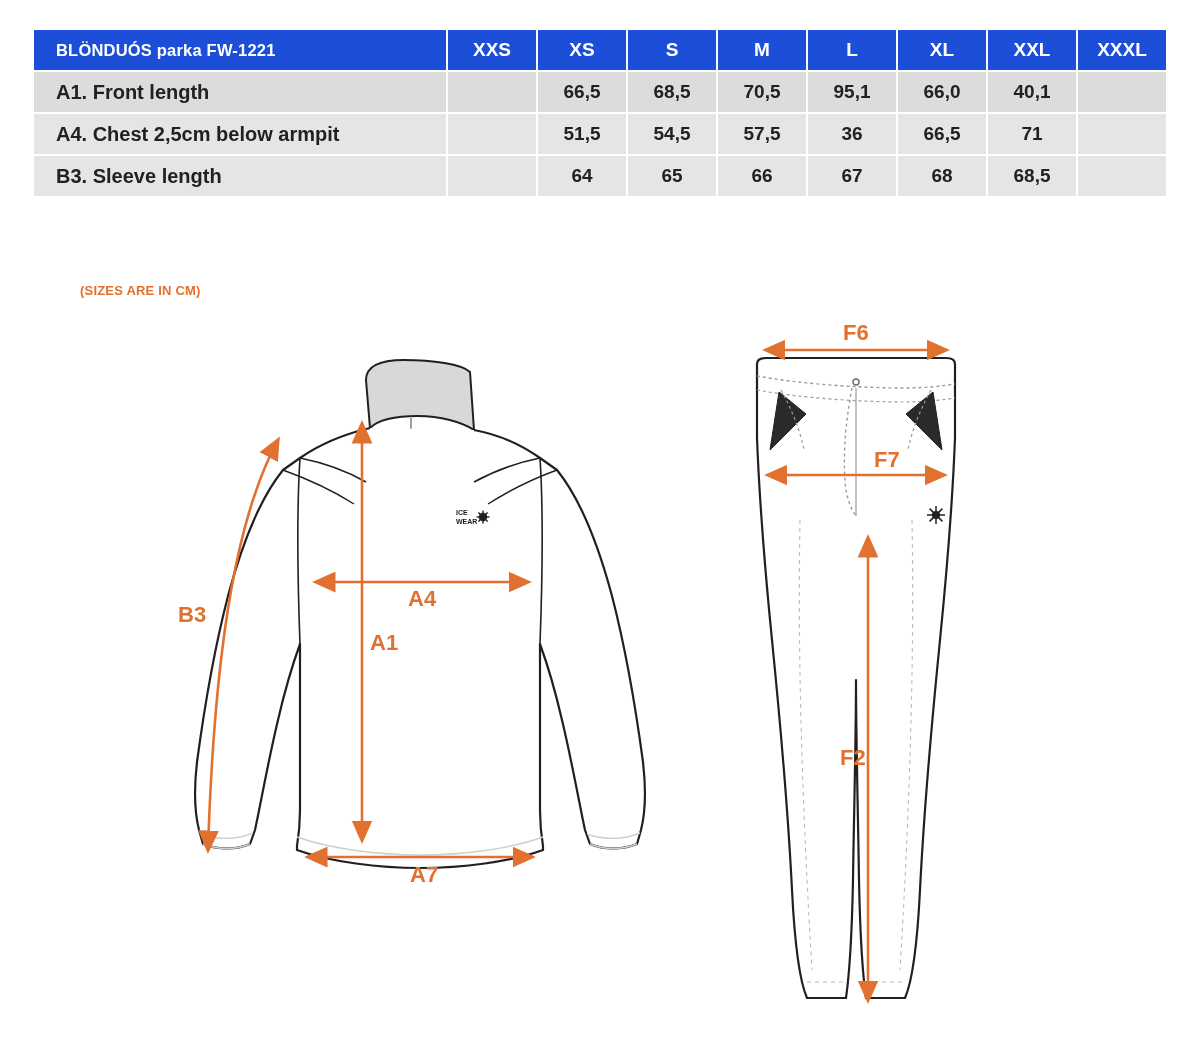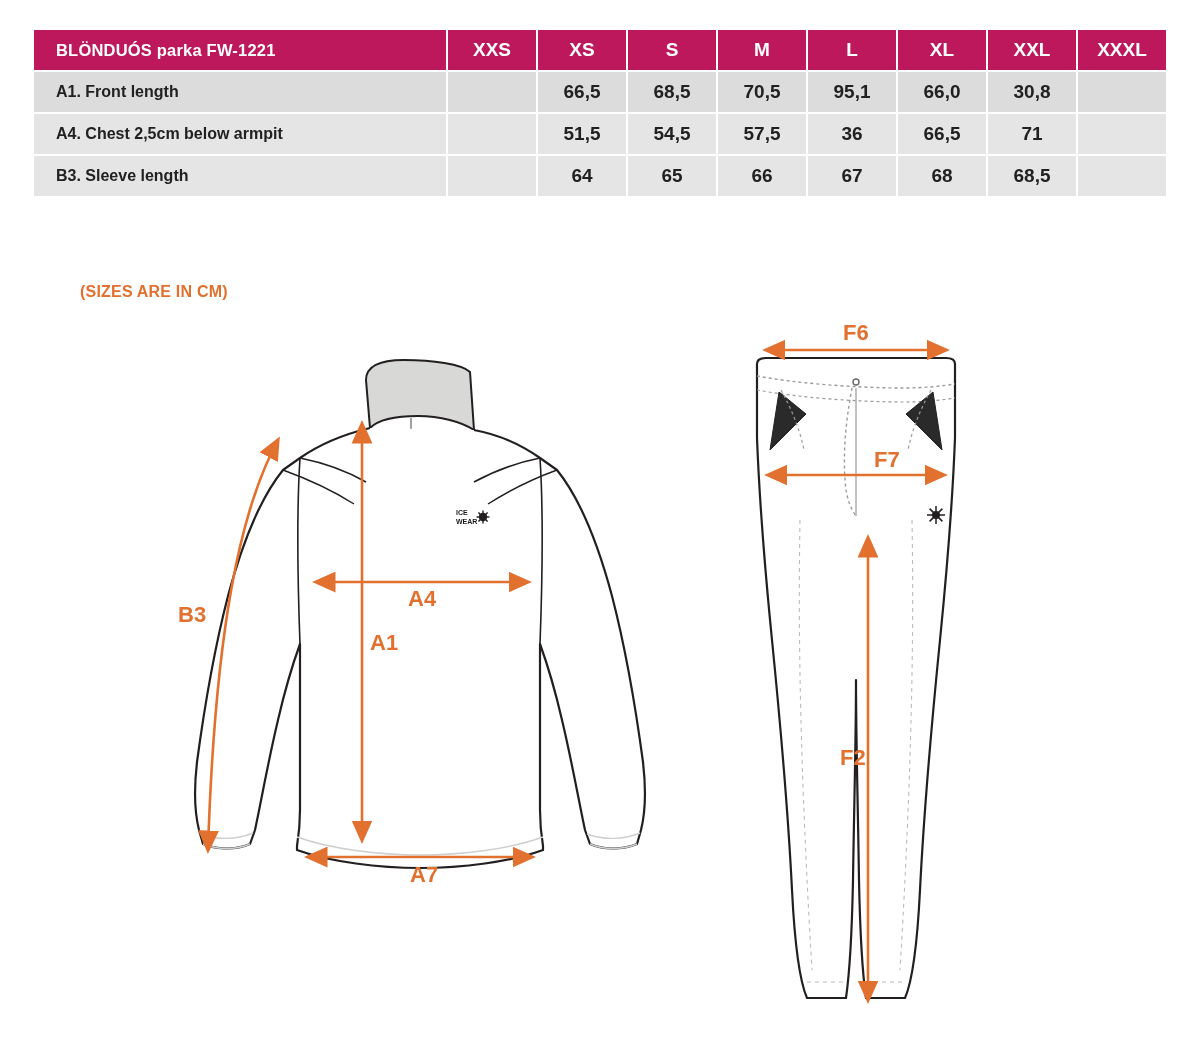--- a/index.html
+++ b/index.html
@@ -37,21 +37,21 @@
   table.size-table th,
   table.size-table td {
     height: 40px;
     font-size: 19px;
     text-align: center;
     vertical-align: middle;
     font-weight: bold;
     padding: 0;
   }
   thead th {
-    background: #be185d;
+    background: #1d4ed8;
     color: #ffffff;
     font-size: 16px;
   }
   thead th.name-col {
     text-align: left;
     padding-left: 22px;
     font-size: 16.5px;
     letter-spacing: 0.2px;
   }
   tbody td {
@@ -59,32 +59,32 @@
     color: #212121;
     font-weight: normal;
     font-size: 15.5px;
   }
   tbody tr.alt td {
     background: #e5e5e5;
   }
   tbody td.name-col {
     text-align: left;
     padding-left: 22px;
-    font-size: 16px;
+    font-size: 20px;
   }
   tbody td.empty {
     color: transparent;
   }
 
   .units-note {
     position: absolute;
     left: 80px;
     top: 283px;
     color: #e2702f;
-    font-size: 16px;
+    font-size: 13px;
     font-weight: bold;
     letter-spacing: 0.2px;
   }
 
   
   .diagrams {
     position: absolute;
     left: 0;
     top: 310px;
     width: 1200px;
@@ -130,21 +130,21 @@
       </thead>
       <tbody>
         <tr>
           <td class="name-col">A1. Front length</td>
           <td class="empty"></td>
           <td>66,5</td>
           <td>68,5</td>
           <td>70,5</td>
           <td>95,1</td>
           <td>66,0</td>
-          <td>30,8</td>
+          <td>40,1</td>
           <td class="empty"></td>
         </tr>
         <tr class="alt">
           <td class="name-col">A4. Chest 2,5cm below armpit</td>
           <td class="empty"></td>
           <td>51,5</td>
           <td>54,5</td>
           <td>57,5</td>
           <td>36</td>
           <td>66,5</td>

